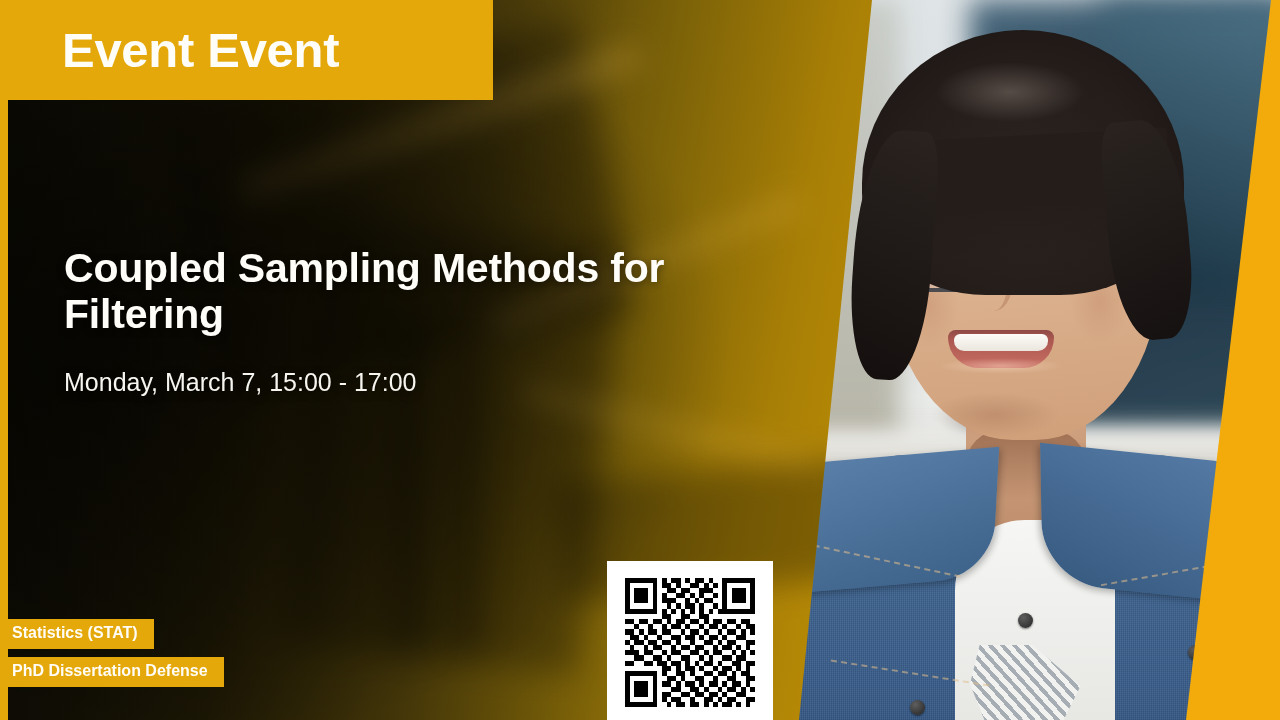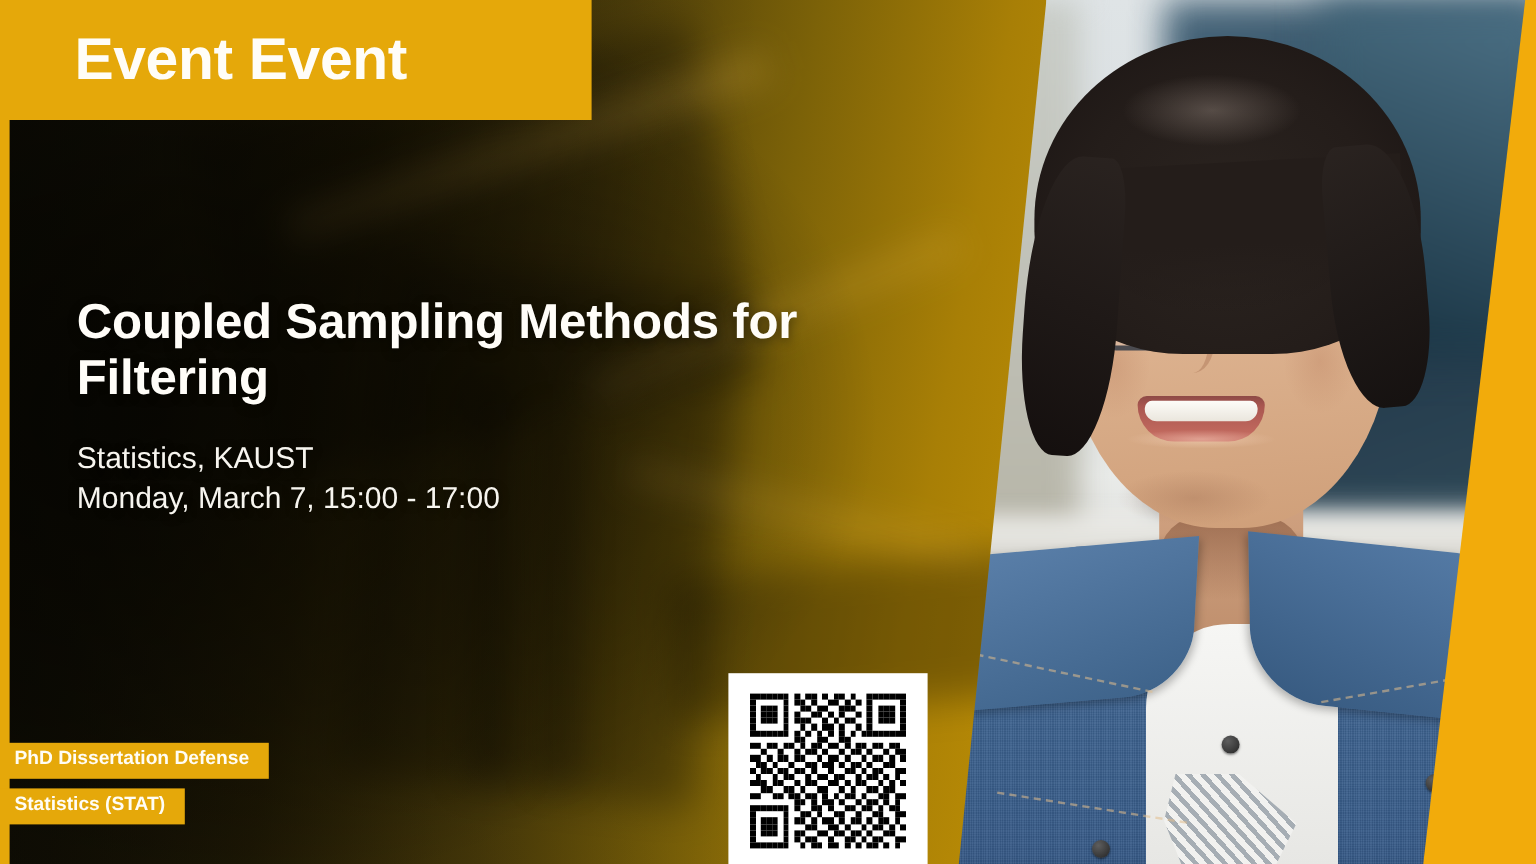--- a/index.html
+++ b/index.html
@@ -420,32 +420,31 @@
 
   <div class="right-wedge"></div>
 
   <div class="banner">
     <span class="banner-text">Event Event</span>
   </div>
 
   <div class="content">
     <div class="title">Coupled Sampling Methods for Filtering</div>
     <div class="meta">
-      <div class="meta-line">Statistics, KAUST</div>
       <div class="meta-line bold">Monday, March 7, 15:00 - 17:00</div>
     </div>
   </div>
 
   <div class="tags">
     <div class="tag-row">
+      <span class="tag">Statistics (STAT)</span>
+    </div>
+    <div class="tag-row">
       <span class="tag">PhD Dissertation Defense</span>
     </div>
-    <div class="tag-row">
-      <span class="tag">Statistics (STAT)</span>
-    </div>
   </div>
 
   <div class="qr-box">
     <div class="qr" id="qr" style="grid-template-columns: repeat(28, 1fr); grid-template-rows: repeat(25, 1fr);">
         <i></i>
         <i></i>
         <i></i>
         <i></i>
         <i></i>
         <i></i>

